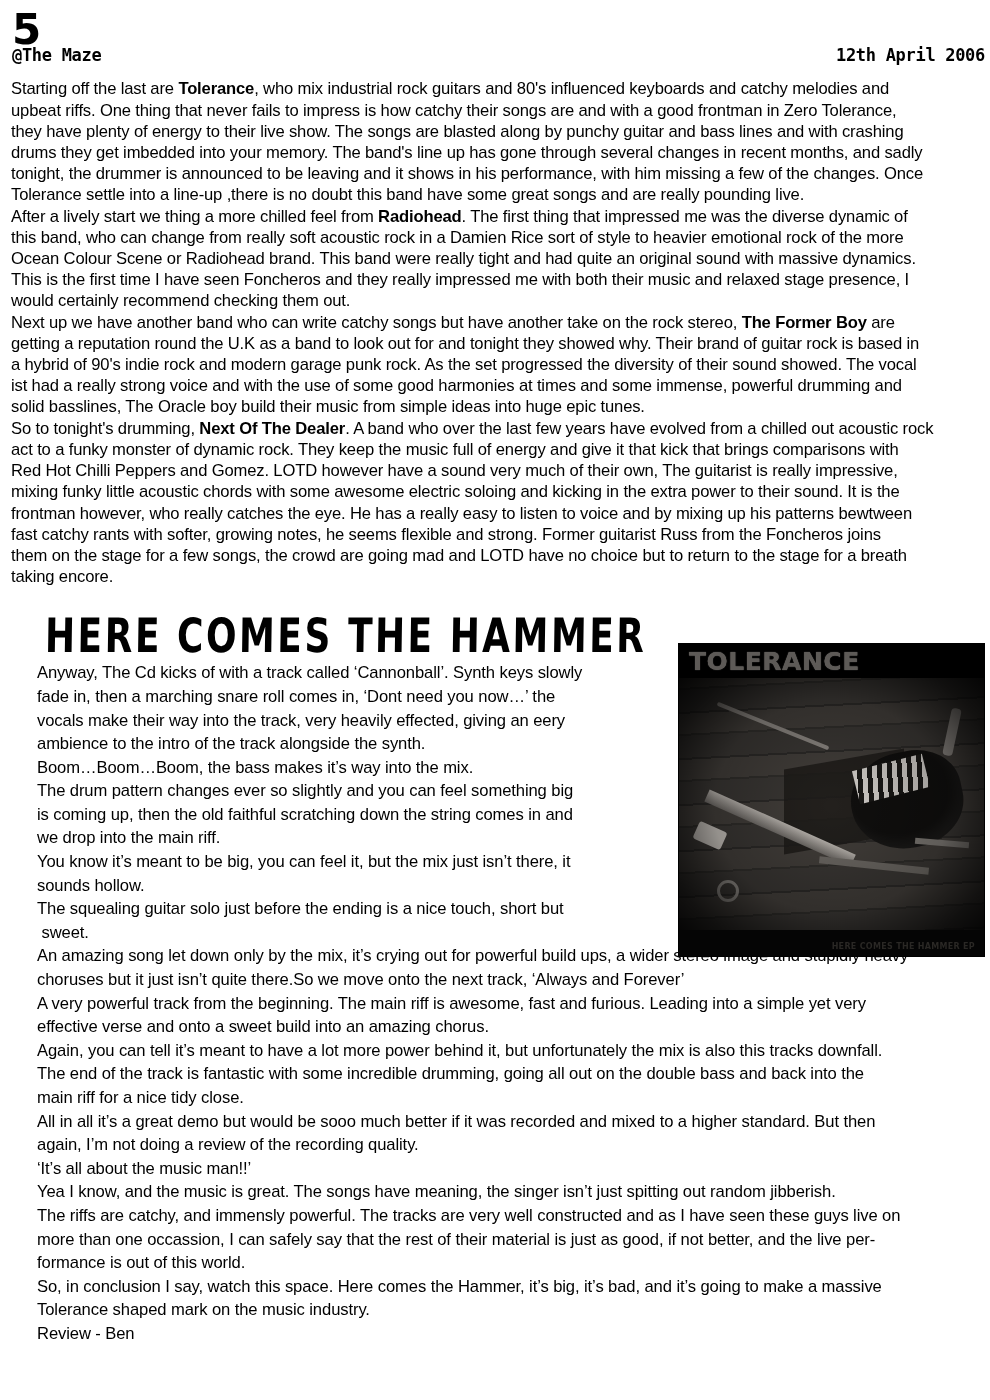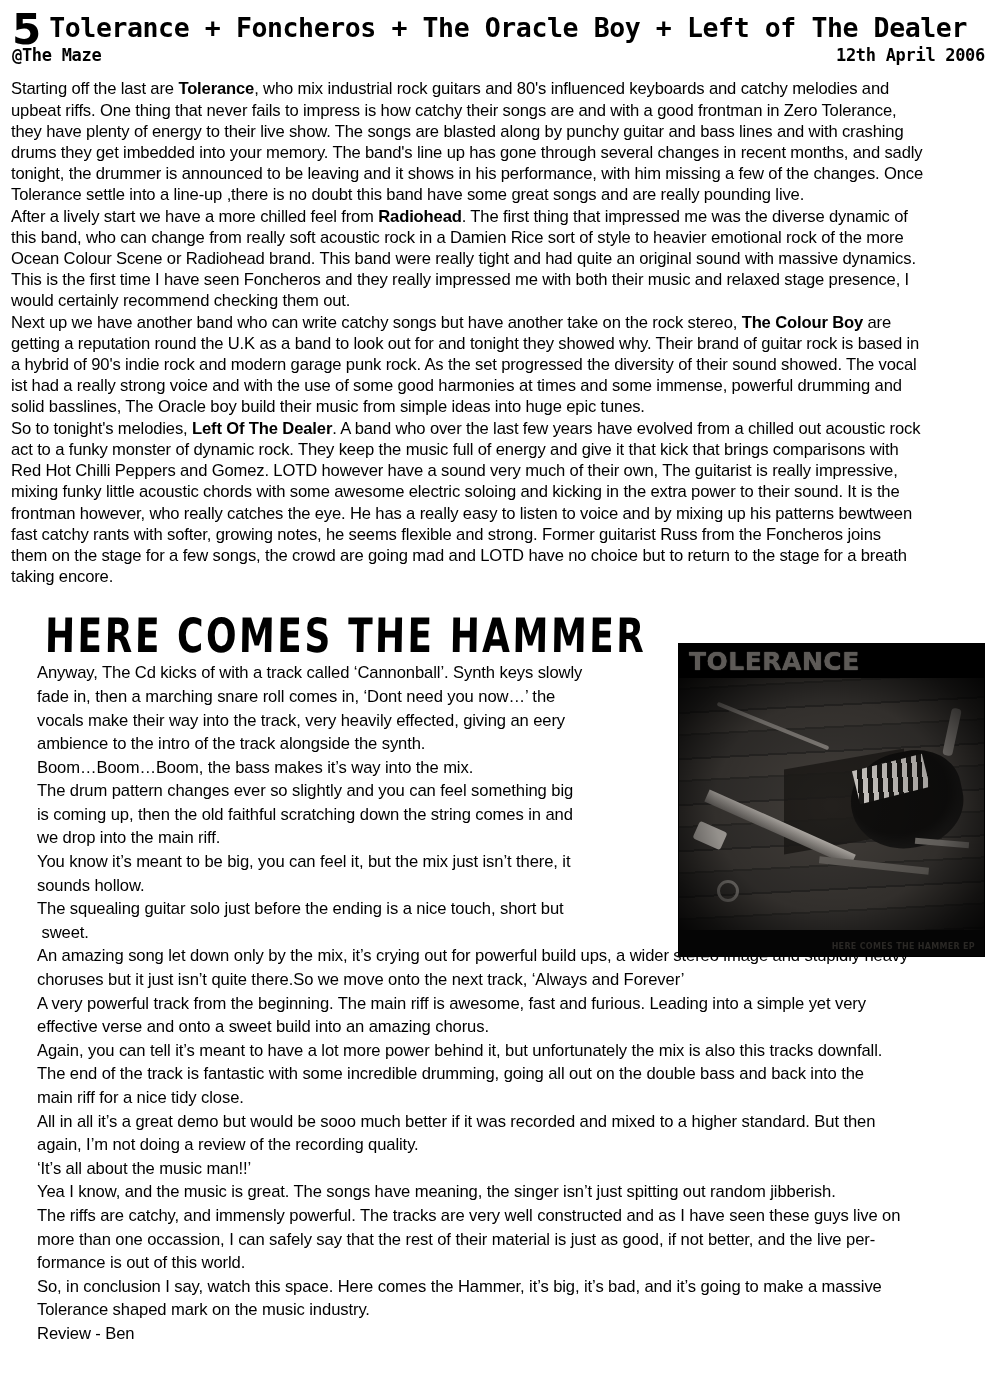--- a/index.html
+++ b/index.html
@@ -261,46 +261,45 @@
   .cd-tail { clear: both; }
 </style>
 </head>
 <body>
 
 <div class="page">
 
   <div class="masthead">
     <div class="masthead-line1">
       <span class="page-number">5</span>
-      <span class="gig-title">Tolerance + Foncheros + The Oracle Boy + Left of The Dealer</span>
     </div>
     <div class="masthead-line2">
       <span>@The Maze</span>
       <span>12th April 2006</span>
     </div>
   </div>
 
   <div class="review-body">
     <p><span>Starting off the last are </span><b>Tolerance</b><span>, who mix industrial rock guitars and 80's influenced keyboards and catchy melodies and
 upbeat riffs. One thing that never fails to impress is how catchy their songs are and with a good frontman in Zero Tolerance,
 they have plenty of energy to their live show. The songs are blasted along by punchy guitar and bass lines and with crashing
 drums they get imbedded into your memory. The band's line up has gone through several changes in recent months, and sadly
 tonight, the drummer is announced to be leaving and it shows in his performance, with him missing a few of the changes. Once
 Tolerance settle into a line-up ,there is no doubt this band have some great songs and are really pounding live.</span></p>
-    <p><span>After a lively start we have a more chilled feel from </span><b>Radiohead</b><span>. The first thing that impressed me was the diverse dynamic of
+    <p><span>After a lively start we thing a more chilled feel from </span><b>Radiohead</b><span>. The first thing that impressed me was the diverse dynamic of
 this band, who can change from really soft acoustic rock in a Damien Rice sort of style to heavier emotional rock of the more
 Ocean Colour Scene or Radiohead brand. This band were really tight and had quite an original sound with massive dynamics.
 This is the first time I have seen Foncheros and they really impressed me with both their music and relaxed stage presence, I
 would certainly recommend checking them out.</span></p>
-    <p><span>Next up we have another band who can write catchy songs but have another take on the rock stereo, </span><b>The Colour Boy</b><span> are
+    <p><span>Next up we have another band who can write catchy songs but have another take on the rock stereo, </span><b>The Former Boy</b><span> are
 getting a reputation round the U.K as a band to look out for and tonight they showed why. Their brand of guitar rock is based in
 a hybrid of 90's indie rock and modern garage punk rock. As the set progressed the diversity of their sound showed. The vocal
 ist had a really strong voice and with the use of some good harmonies at times and some immense, powerful drumming and
 solid basslines, The Oracle boy build their music from simple ideas into huge epic tunes.</span></p>
-    <p><span>So to tonight's melodies, </span><b>Left Of The Dealer</b><span>. A band who over the last few years have evolved from a chilled out acoustic rock
+    <p><span>So to tonight's drumming, </span><b>Next Of The Dealer</b><span>. A band who over the last few years have evolved from a chilled out acoustic rock
 act to a funky monster of dynamic rock. They keep the music full of energy and give it that kick that brings comparisons with
 Red Hot Chilli Peppers and Gomez. LOTD however have a sound very much of their own, The guitarist is really impressive,
 mixing funky little acoustic chords with some awesome electric soloing and kicking in the extra power to their sound. It is the
 frontman however, who really catches the eye. He has a really easy to listen to voice and by mixing up his patterns bewtween
 fast catchy rants with softer, growing notes, he seems flexible and strong. Former guitarist Russ from the Foncheros joins
 them on the stage for a few songs, the crowd are going mad and LOTD have no choice but to return to the stage for a breath
 taking encore.</span></p>
   </div>
 
   <div class="feature-heading">HERE COMES THE HAMMER</div>

